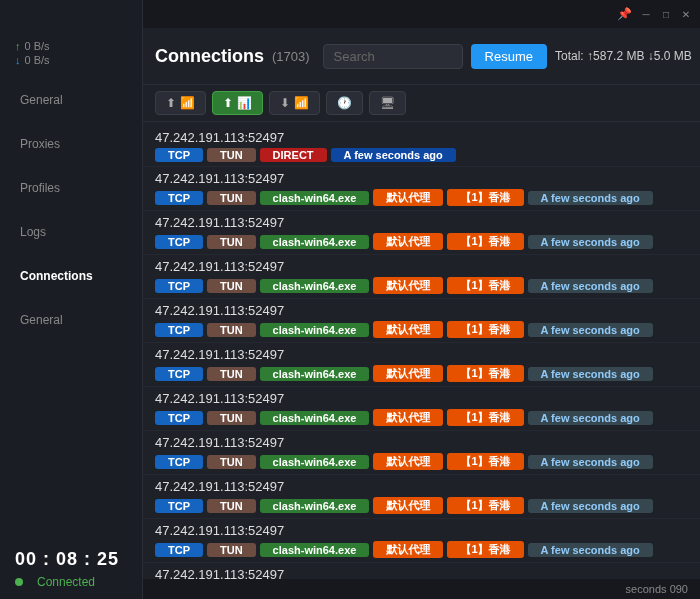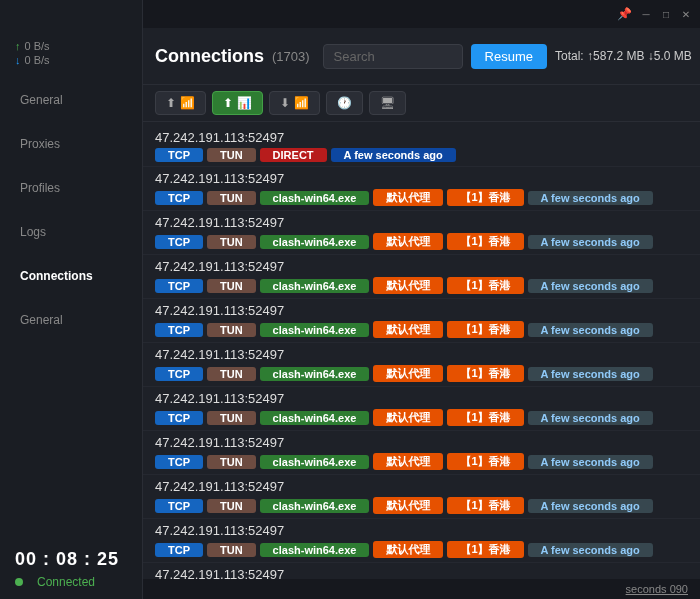--- a/index.html
+++ b/index.html
@@ -227,21 +227,20 @@
     .tag-time-first { background: #0d47a1; color: #fff; }
 
     .status-bar {
       background: #16181e;
       padding: 4px 12px;
       font-size: 11px;
       color: #888;
       display: flex;
       align-items: center;
       justify-content: flex-end;
-      text-decoration: underline;
     }
   </style>
 </head>
 <body>
 
 <div class="sidebar">
   <div class="traffic-section">
     <div class="traffic-up">
       <span class="arrow-up">↑</span>
       <span>0</span>&nbsp;

